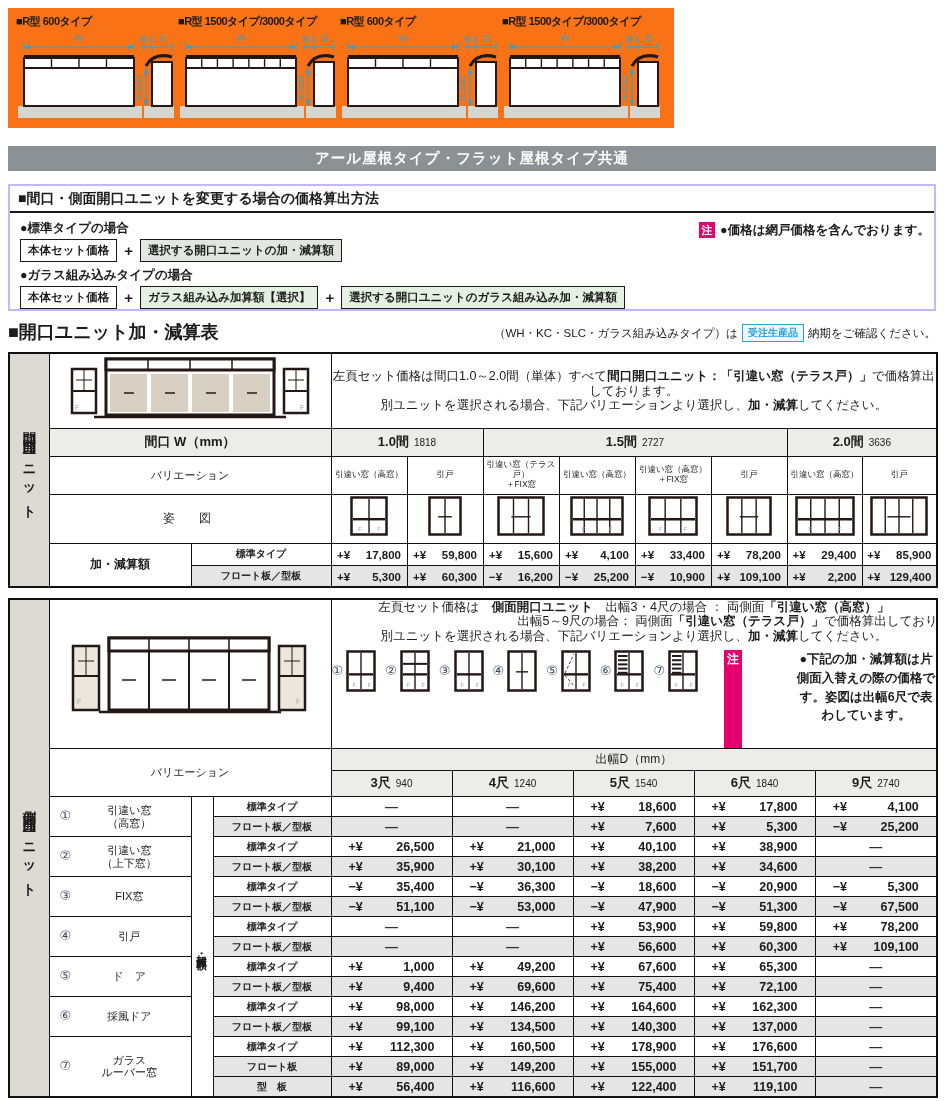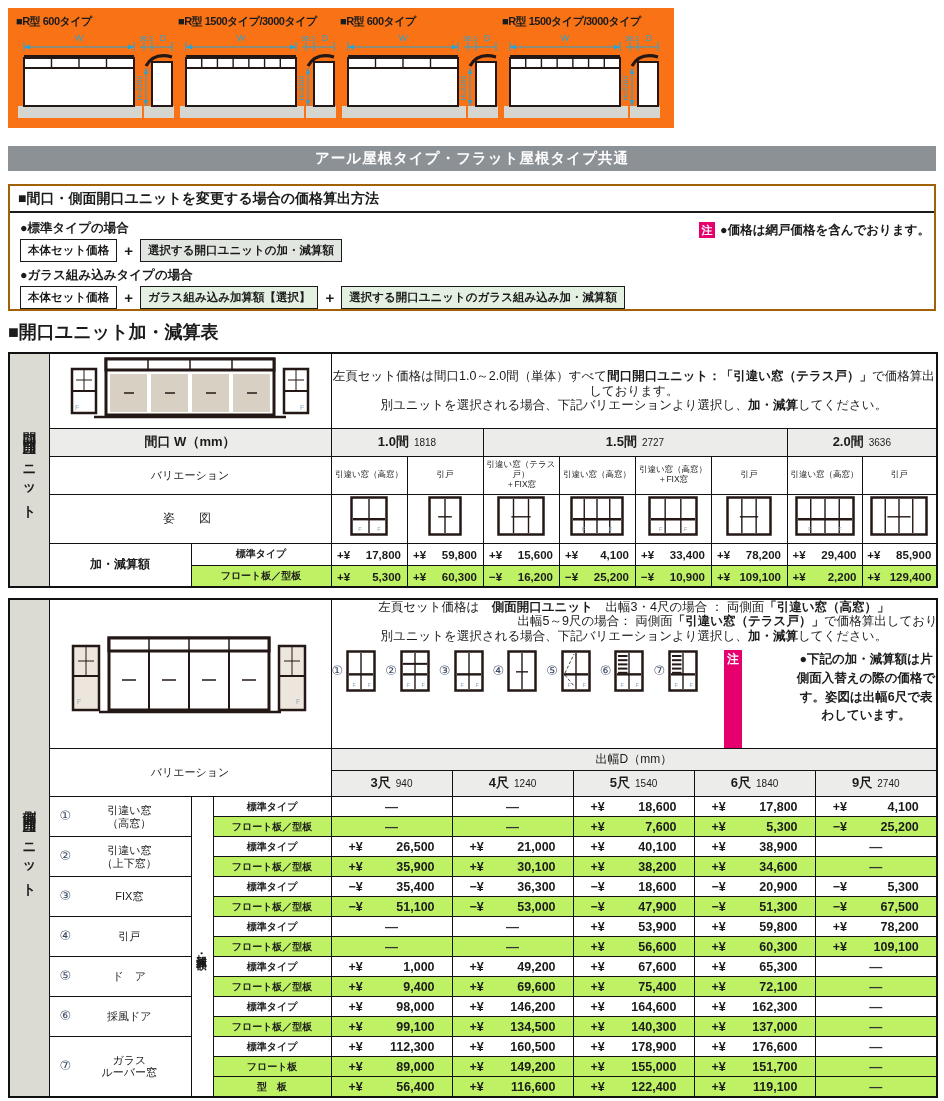--- a/index.html
+++ b/index.html
@@ -8,21 +8,21 @@
   
   .topstrip{position:absolute;left:8px;top:8px;width:666px;height:120px;background:#f97316;
             display:flex;padding:6px 2px 0 8px;box-sizing:border-box;}
   .tdiag{width:162px;}
   .tdiag-label{font-size:11px;font-weight:bold;white-space:nowrap;letter-spacing:-0.5px;}
   .tdiag-art{margin-top:1px;}
   
   .banner{position:absolute;left:8px;top:146px;width:928px;height:25px;background:#8c9196;color:#fff;
           font-size:14.5px;font-weight:bold;display:flex;align-items:center;justify-content:center;letter-spacing:1px;}
   
-  .formula{position:absolute;left:8px;top:184px;width:928px;height:127px;border:2px solid #a16207;box-sizing:border-box;background:#fff;}
+  .formula{position:absolute;left:8px;top:184px;width:928px;height:127px;border:2px solid #c4b5fd;box-sizing:border-box;background:#fff;}
   .formula-title{font-size:14px;font-weight:bold;padding:4px 8px 3px;border-bottom:2px solid #1a1a1a;}
   .formula-body{position:relative;padding:5px 10px 0;}
   .flabel{font-size:12.5px;font-weight:bold;margin:2px 0 1px;}
   .frow{display:flex;align-items:center;gap:7px;margin:2px 0 5px;}
   .fbox{border:1.5px solid #1a1a1a;background:#fff;font-size:11.5px;font-weight:bold;padding:3px 7px;white-space:nowrap;}
   .fbox.gray{background:#e2e6e0;}
   .fbox.green{background:#e4f0e1;}
   .fplus{font-size:15px;font-weight:bold;}
   .formula-note{position:absolute;right:4px;top:9px;display:flex;gap:5px;align-items:flex-start;}
   .badge-sq{background:#e5006e;color:#fff;font-size:11px;font-weight:bold;width:16px;height:16px;
@@ -45,21 +45,21 @@
   .diag-cell{background:#fff;}
   .intro-cell{text-align:left;padding:6px 10px 4px;font-size:12.5px;line-height:1.7;}
   .hdr{background:#ececea;font-weight:bold;font-size:13px;}
   .spanlab{font-weight:bold;font-size:13px;}
   .mm{font-size:10px;font-weight:normal;margin-left:5px;}
   .varh{font-size:11px;font-weight:normal;}
   .var-t1{font-size:8.5px;white-space:pre-line;}
   .fig-h{font-size:12px;letter-spacing:6px;}
   .addsub-h{font-size:12px;font-weight:bold;}
   .typec{font-size:10px;font-weight:bold;}
-  .green{background:#bef264;}
+  .green{background:#e5e5e5;}
   .pcell .pr{display:inline-flex;justify-content:space-between;width:86px;font-weight:bold;font-size:12.5px;}
   #t1 .pcell .pr{width:64px;font-size:11.5px;}
   .dash{font-weight:bold;font-size:13px;color:#333;}
   .var-cell{font-size:11px;}
   .var-wrap{display:flex;align-items:center;justify-content:flex-start;gap:5px;padding-left:10px;}
   .vnum{font-size:13px;color:#3b4a63;}
   .vname{white-space:pre-line;text-align:center;flex:1;padding-right:8px;font-weight:500;}
   .addsub-v{background:#fff;}
   
   .s-line{white-space:nowrap;}
@@ -233,20 +233,25 @@
       </div>
       <div class="formula-note">
         <span class="badge-sq">注</span>
         <span class="note-text">●価格は網戸価格を含んでおります。</span>
       </div>
     </div>
   </div>
 
   <div class="sec-head">
     <div class="sec-title">■開口ユニット加・減算表</div>
+    <div class="sec-note">
+      <span>（WH・KC・SLC・ガラス組み込みタイプ）は</span>
+      <span class="order-badge">受注生産品</span>
+      <span>納期をご確認ください。</span>
+    </div>
   </div>
 
   <table class="pt" id="t1">
     <colgroup>
       <col style="width:40px">
         <col style="width:142px">
         <col style="width:140px">
       <col style="width:76px">
         <col style="width:76px">
         <col style="width:76px">

